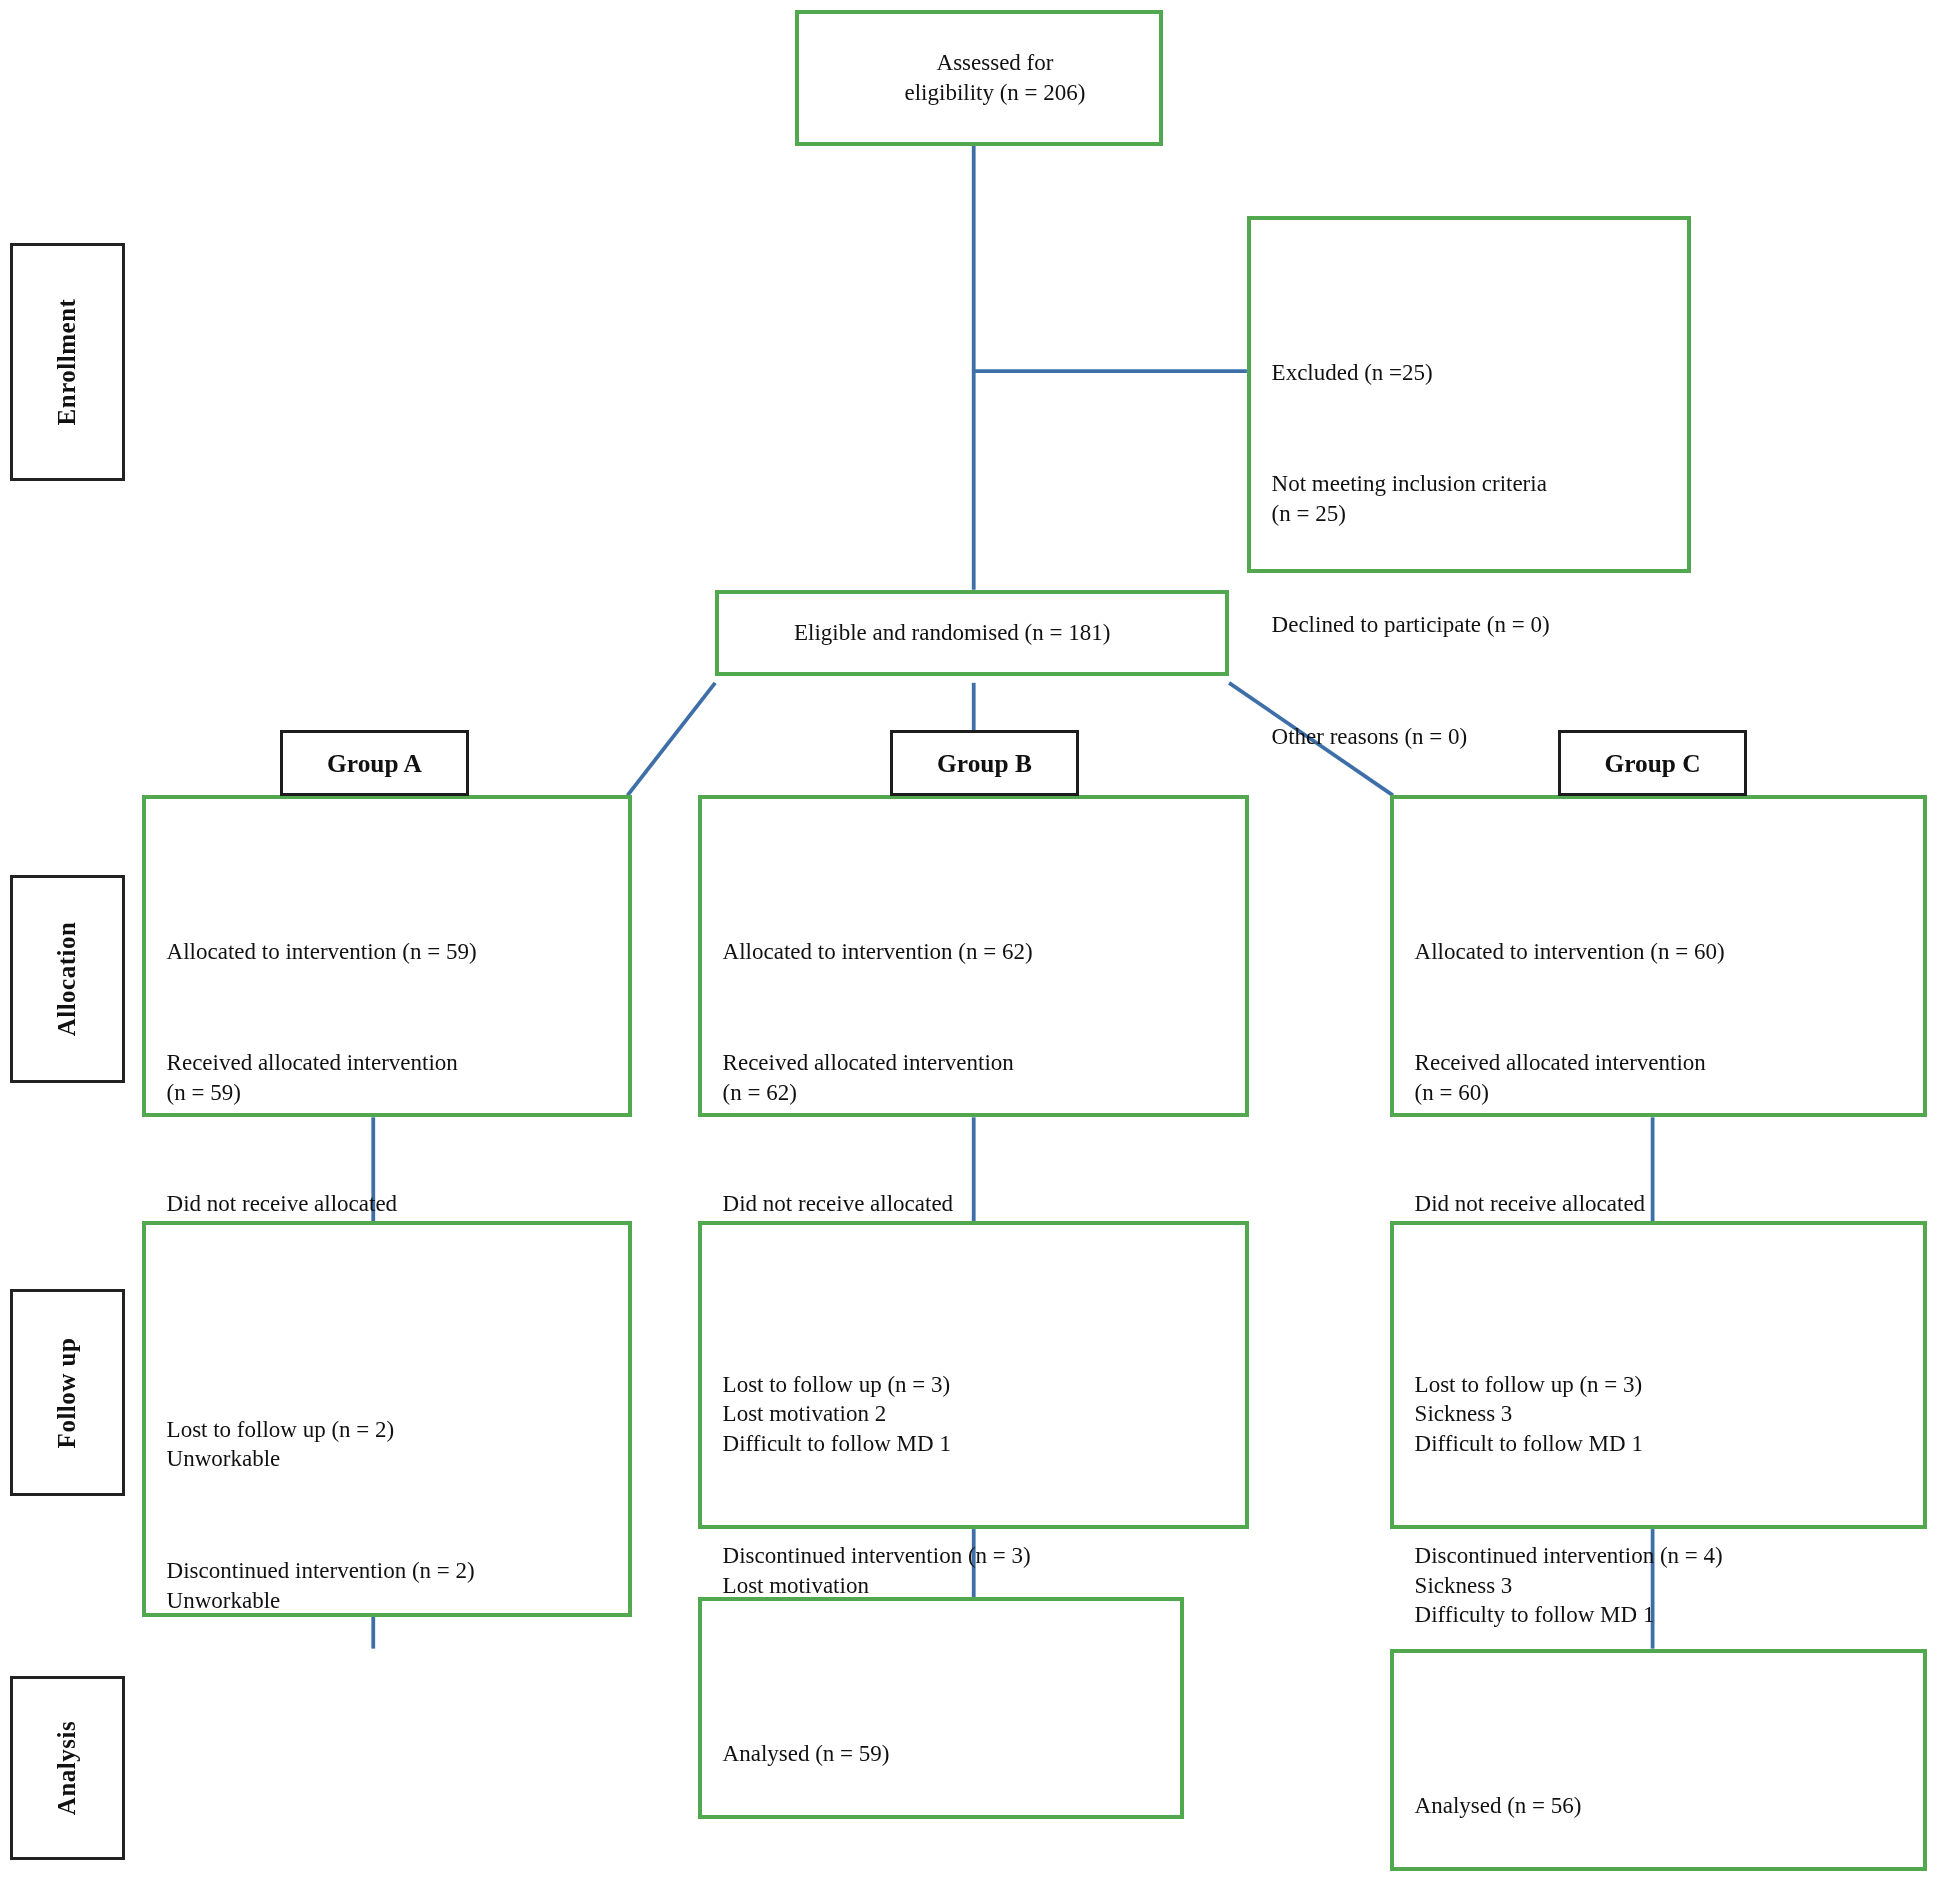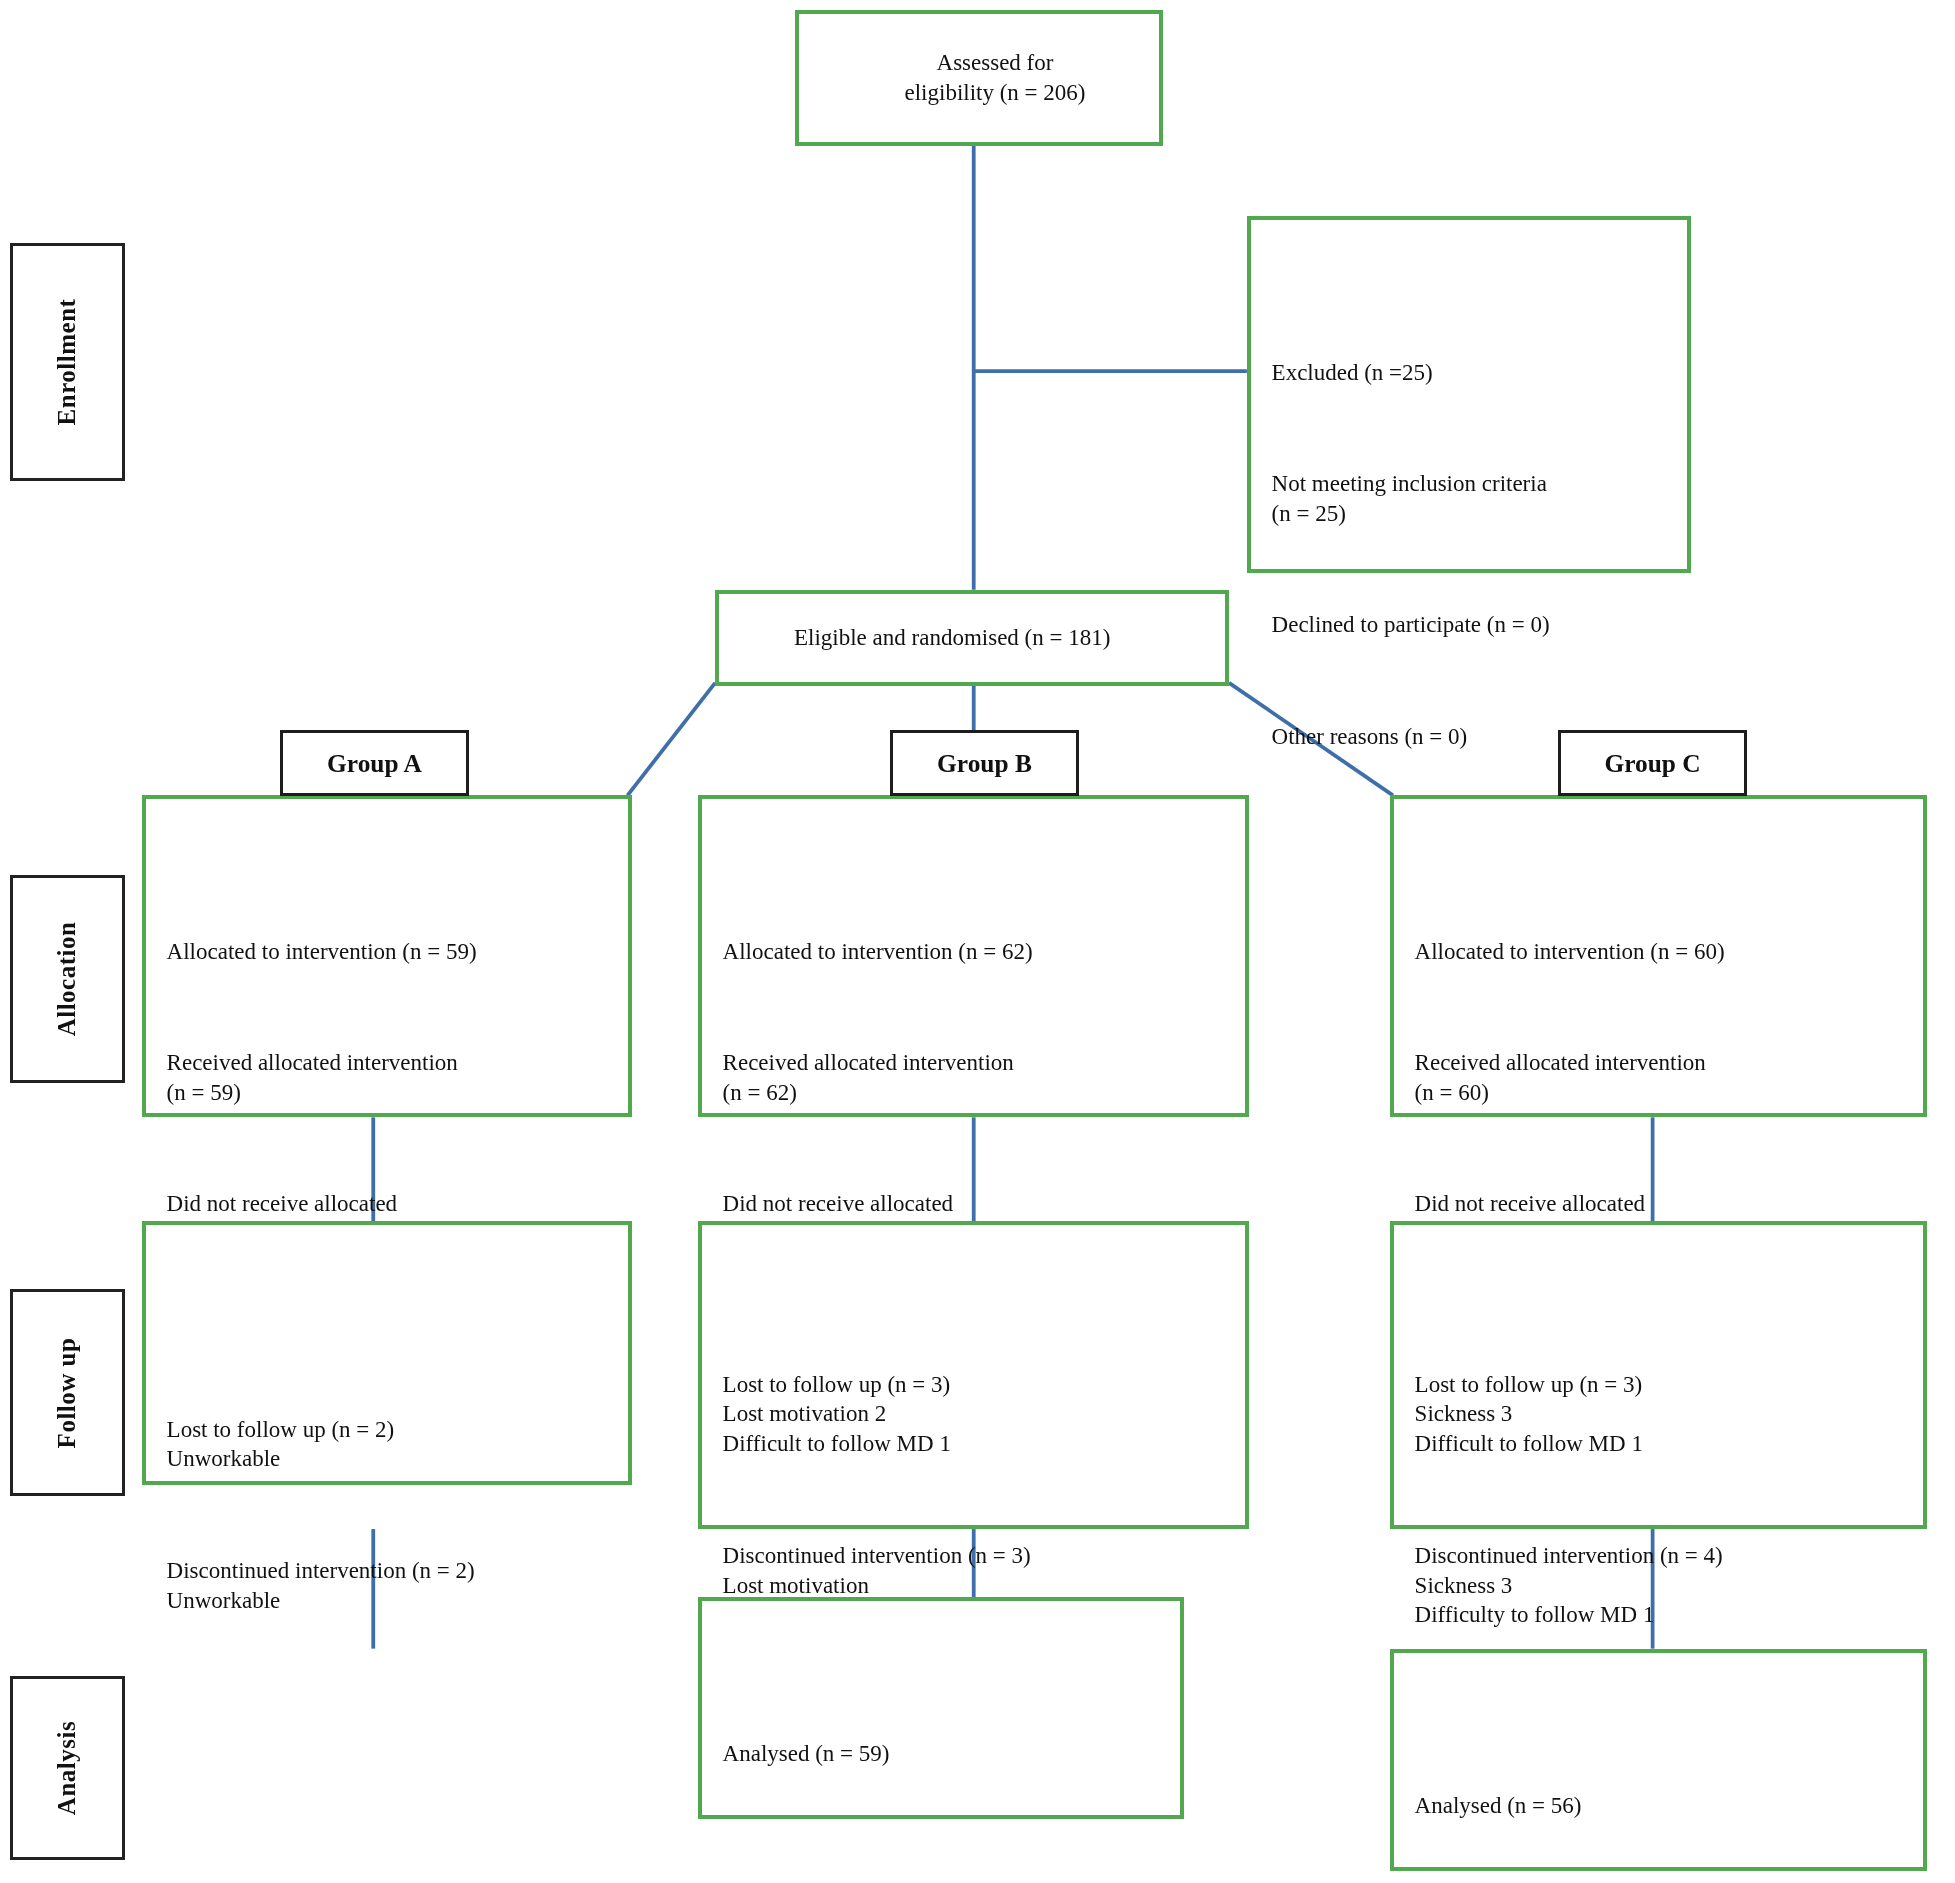--- a/index.html
+++ b/index.html
@@ -140,21 +140,21 @@
   <div class="gbox" style="left:1247px; top:216px; width:444px; height:357px;">
     <div class="pad">
       <p class="para">Excluded (n =25)</p>
       <p class="para">Not meeting inclusion criteria
 (n = 25)</p>
       <p class="para">Declined to participate (n = 0)</p>
       <p class="para tight">Other reasons (n = 0)</p>
     </div>
   </div>
 
-  <div class="gbox vcenter" style="left:715px; top:590px; width:514px; height:96px;">
+  <div class="gbox vcenter" style="left:715px; top:590px; width:514px; height:86px;">
     <div class="pad" style="width:100%; padding-left:43px;">Eligible and randomised (n = 181)</div>
   </div>
 
   <div class="grouphdr" style="left:280px; top:730px; width:189px; height:66px;">
     <span>Group A</span>
   </div>
 
   <div class="grouphdr" style="left:890px; top:730px; width:189px; height:66px;">
     <span>Group B</span>
   </div>
@@ -189,21 +189,21 @@
     <div class="pad">
       <p class="para">Allocated to intervention (n = 60)</p>
       <p class="para">Received allocated intervention
 (n = 60)</p>
       <p class="para tight">Did not receive   allocated
 intervention
 (n = 0)</p>
     </div>
   </div>
 
-  <div class="gbox" style="left:142px; top:1221px; width:490px; height:264px;">
+  <div class="gbox" style="left:142px; top:1221px; width:490px; height:396px;">
     <div class="pad" style="padding-top:70px;">
       <p class="para">Lost to follow up (n = 2)
 Unworkable</p>
       <p class="para tight">Discontinued intervention (n = 2)
 Unworkable</p>
     </div>
   </div>
 
   <div class="gbox" style="left:698px; top:1221px; width:551px; height:308px;">
     <div class="pad" style="padding-top:25px;">

